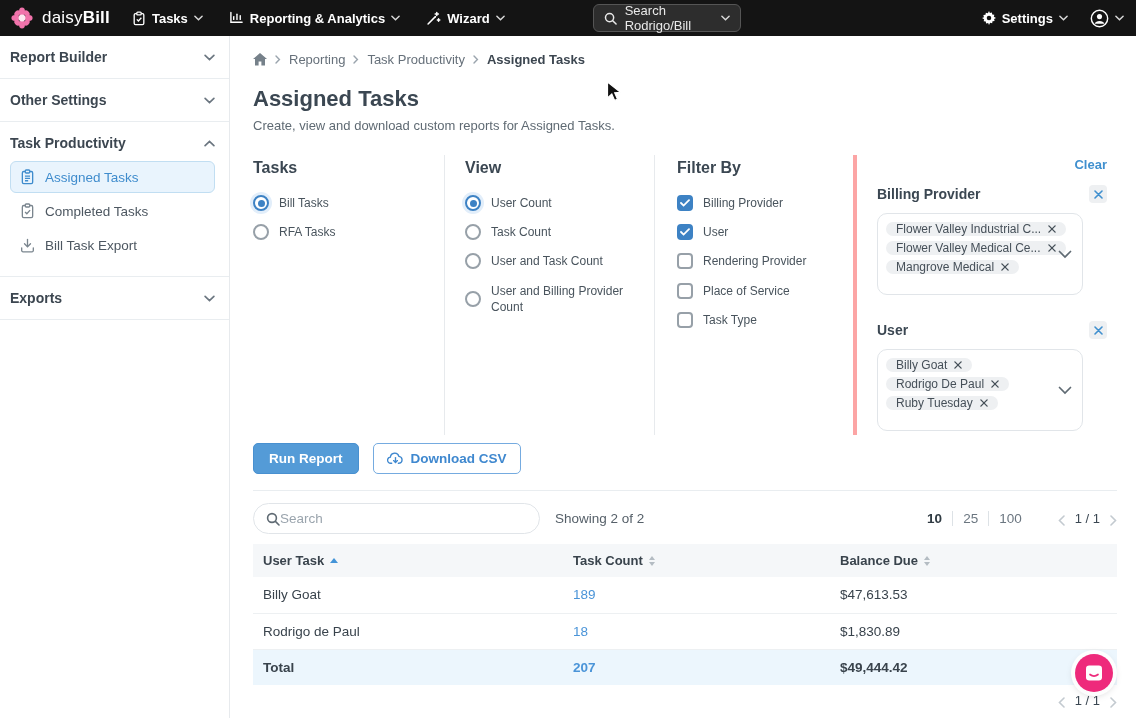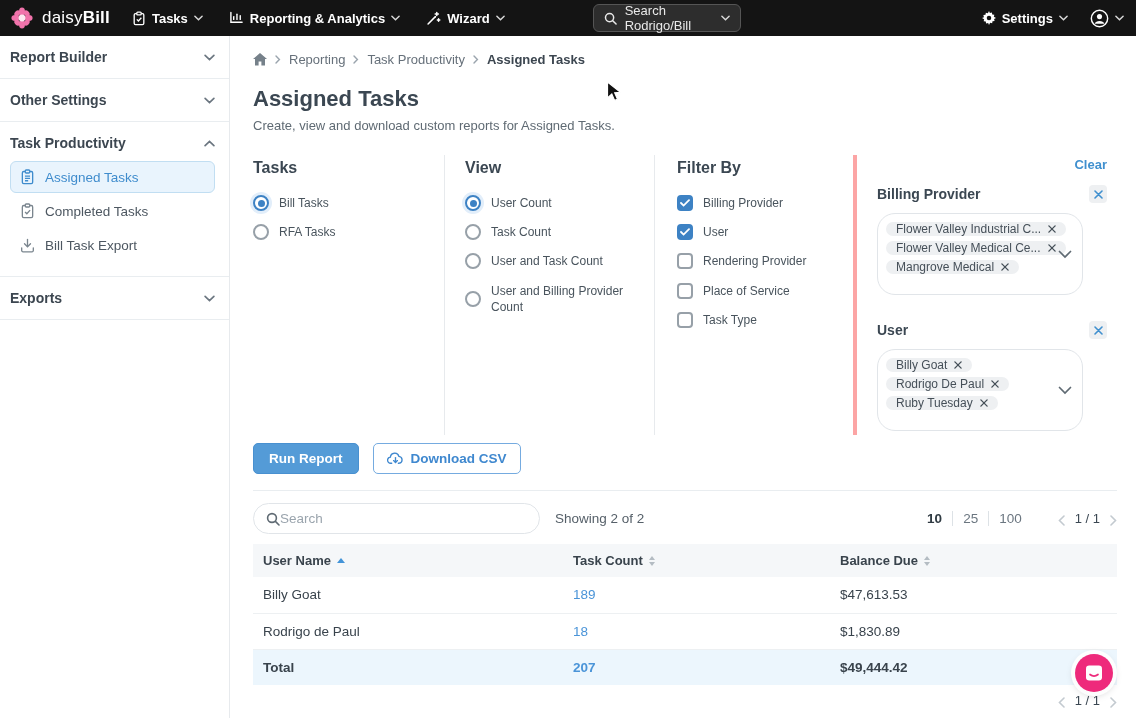--- a/index.html
+++ b/index.html
@@ -64,21 +64,21 @@
   .checkbox.on { background:#3d82c4; border-color:#3d82c4; }
 
   
   .clear-link { position:absolute; top:2px; right:10px; font-size:13px; font-weight:700; color:#4090cf; cursor:pointer; }
   .sel-label-row { display:flex; align-items:center; justify-content:space-between; margin-bottom:10px; }
   .sel-label { font-size:14px; font-weight:700; color:#3b4752; }
   .sel-x { width:18px; height:18px; border-radius:4px; background:#eef0f2; display:flex; align-items:center;
     justify-content:center; cursor:pointer; color:#4090cf; margin-right:10px; }
   .bp-group { margin-top:30px; }
   .user-group { margin-top:26px; }
-  .sel-box { width:206px; min-height:82px; border:1px solid #e1e5e9; border-radius:18px; padding:8px 26px 6px 8px;
+  .sel-box { width:206px; min-height:82px; border:1px solid #e1e5e9; border-radius:10px; padding:8px 26px 6px 8px;
     position:relative; cursor:pointer; }
   .sel-box .box-chev { position:absolute; right:10px; top:36px; color:#5f6a73; }
   .chip { display:inline-flex; align-items:center; gap:7px; background:#eef0f2; border-radius:12px;
     padding:3px 10px; font-size:12px; color:#454f58; margin-bottom:5px; white-space:nowrap; }
   .chip svg { color:#454f58; cursor:pointer; }
   .chip-line { line-height:0; }
 
   
   .actions { display:flex; gap:14px; margin-top:8px; }
   .btn-primary { background:#549bd7; border:1px solid #4890d0; color:#fff; font-size:13.5px; font-weight:700;
@@ -483,21 +483,21 @@
             </svg>
         </div>
       </div>
     </div>
 
     <table class="report-table">
       <thead>
         <tr>
           <th class="col-user">
             <span class="th-inner">
-                <span>User Name</span>
+                <span>User Task</span>
                 <span class="tri-up"></span>
               </span>
           </th>
           <th class="col-count">
             <span class="th-inner">
                 <span>Task Count</span>
                 <span class="sort-stack">
                   <span class="u"></span>
                   <span class="d"></span>
                 </span>

